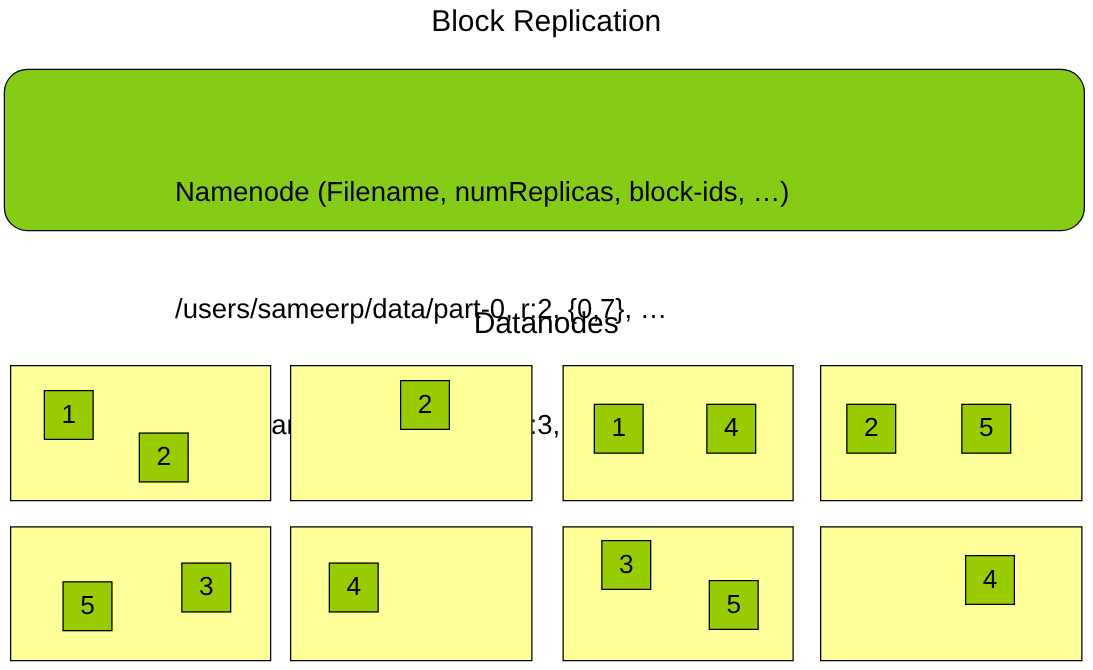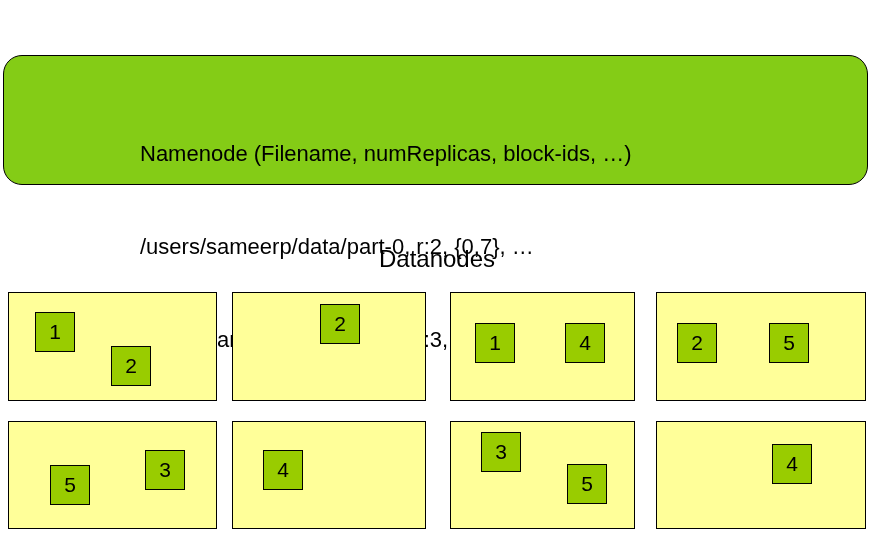--- a/index.html
+++ b/index.html
@@ -77,20 +77,21 @@
     font-size: 21px;
     line-height: 37px;
     text-align: center;
   }
 </style>
 </head>
 <body>
 
 <div class="stage">
 
+  <div class="title" id="diagram-title">Block Replication</div>
 
   <div class="namenode-panel">
     <div class="namenode-text">
       <div class="namenode-line">Namenode (Filename, numReplicas, block-ids, …)</div>
       <div class="namenode-line">/users/sameerp/data/part-0, r:2, {0,7}, …</div>
       <div class="namenode-line">/users/sameerp/data/part-1, r:3, {2,4,5}, …</div>
     </div>
   </div>
 
   <div class="title" id="datanodes-title">Datanodes</div>

